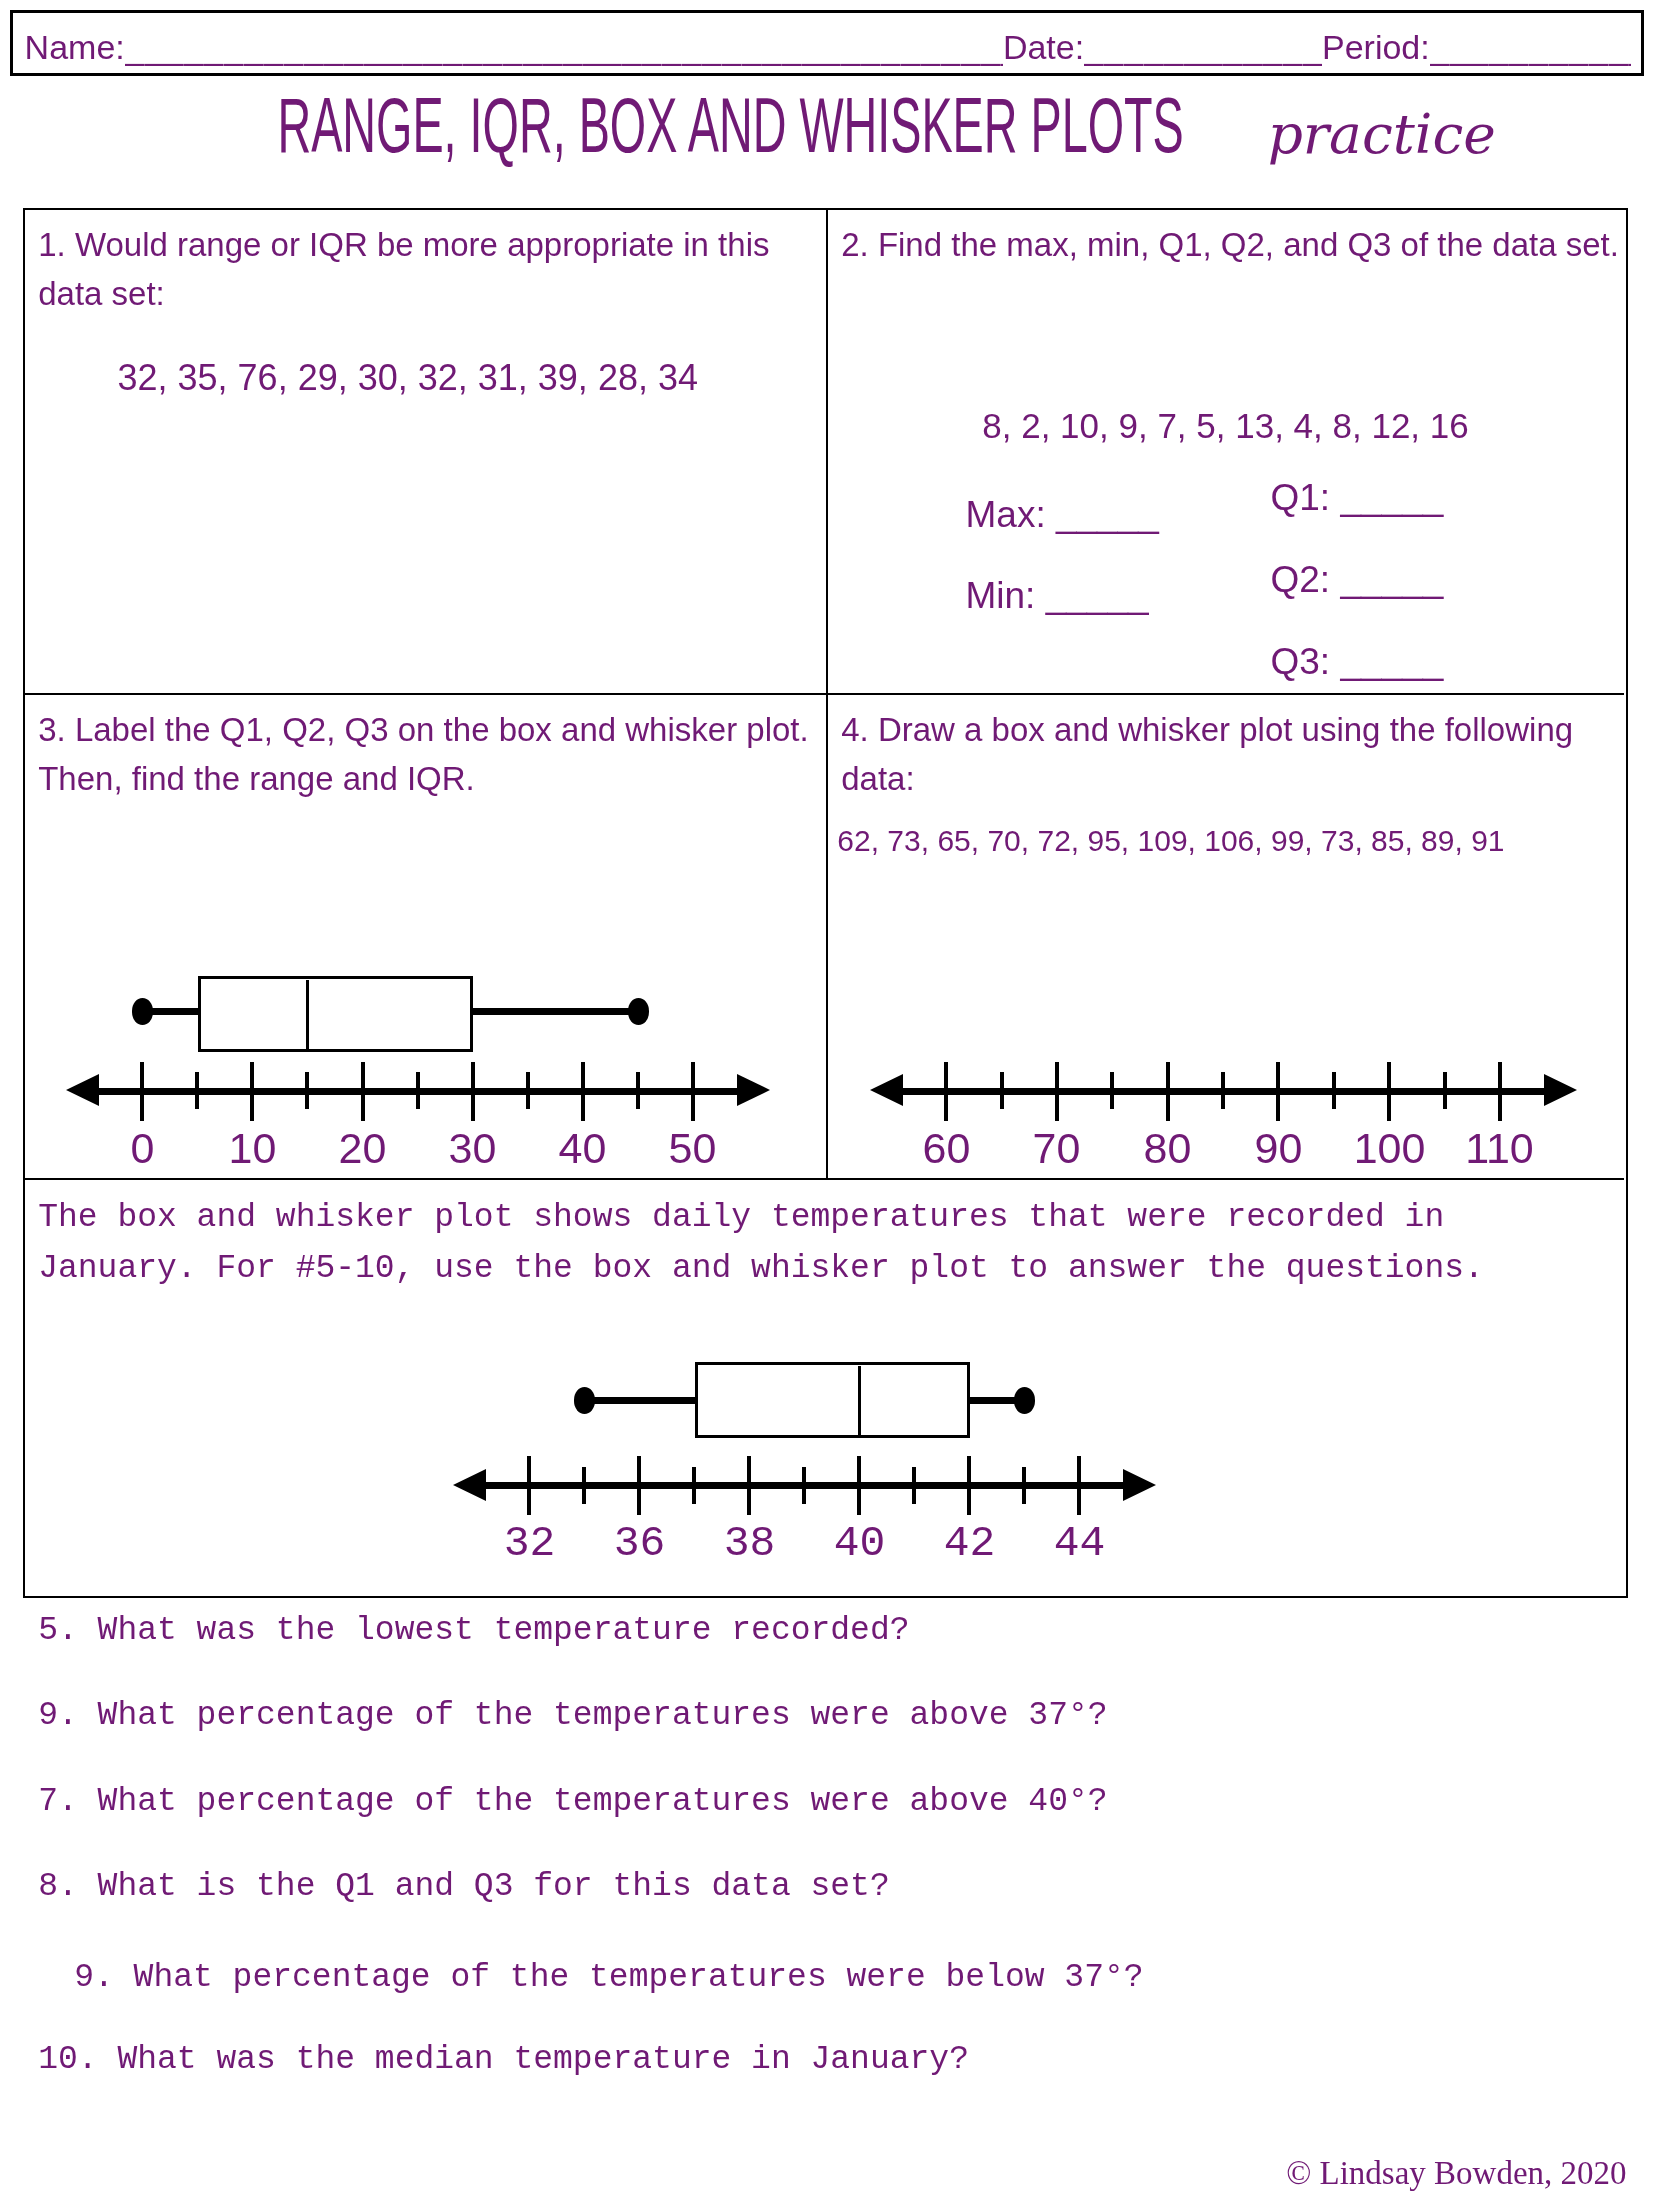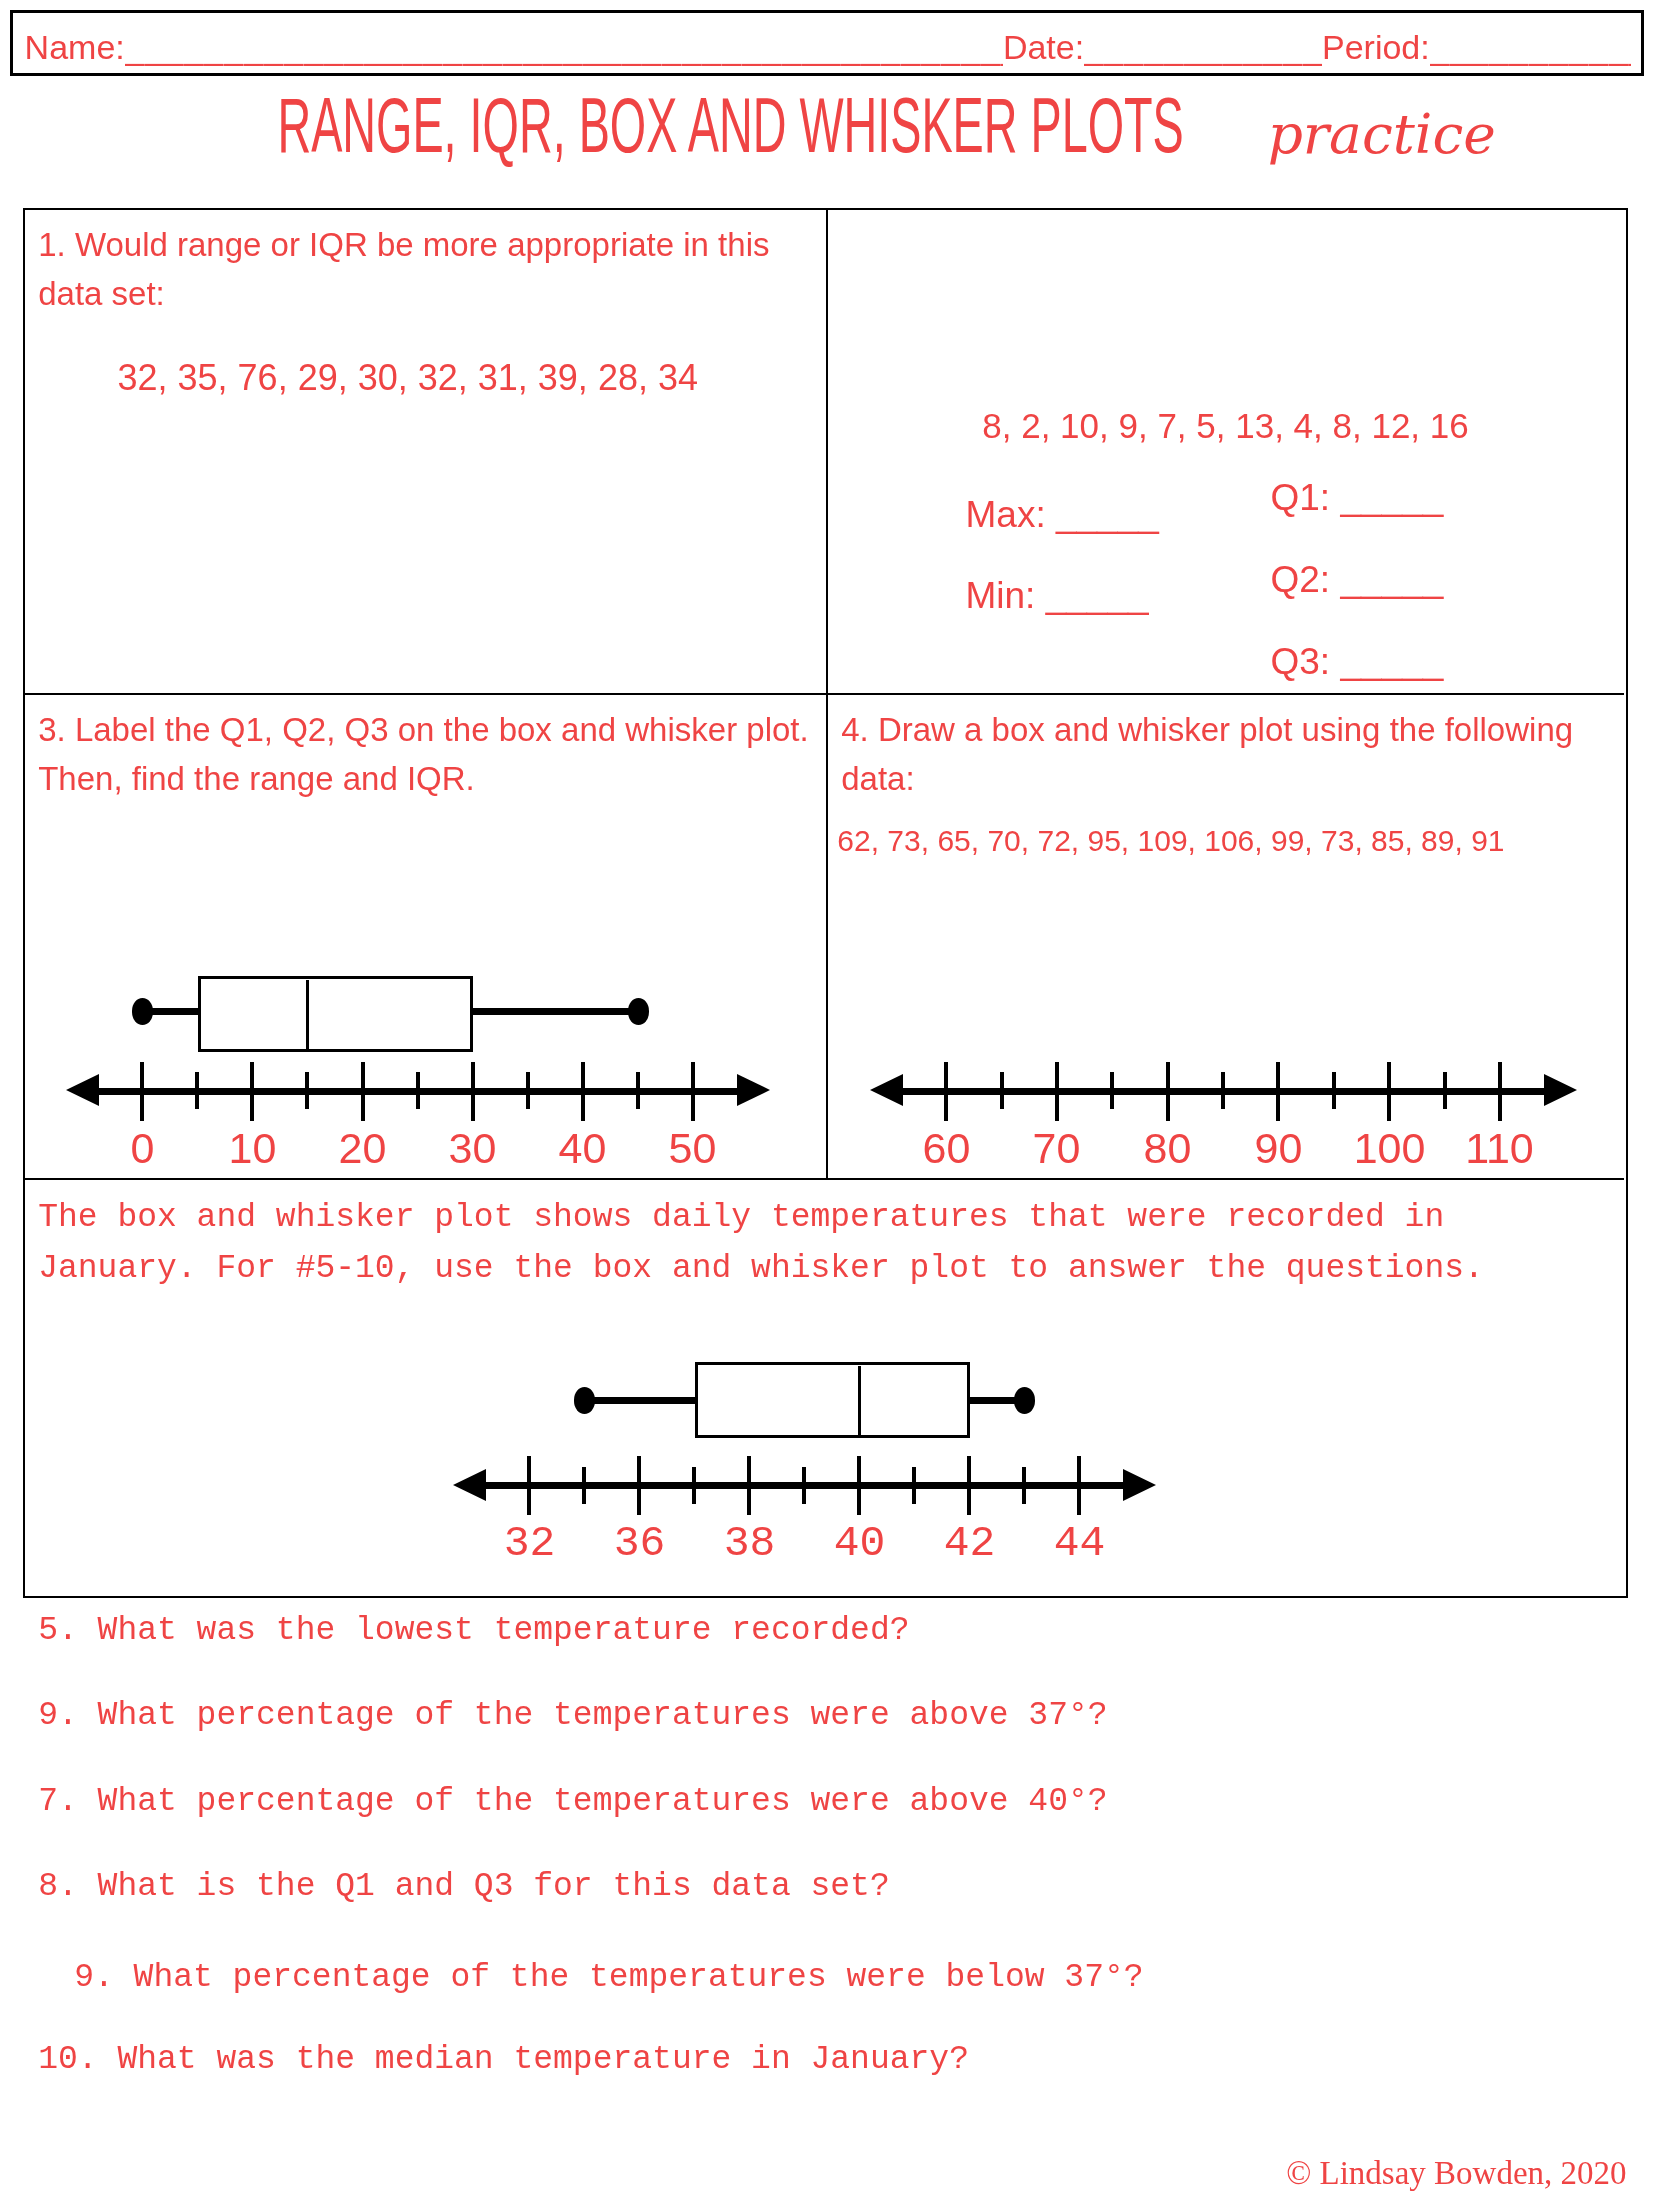--- a/index.html
+++ b/index.html
@@ -2,21 +2,21 @@
 <html><head>
 <meta charset="utf-8">
 <style>
   * { box-sizing: border-box; margin: 0; padding: 0; }
   html, body { background: #888; }
   .page {
     position: relative;
     width: 1654px; height: 2204px;
     margin: 0 auto;
     background: #ffffff;
-    color: #ef4444;
+    color: #701a75;
     font-family: "Liberation Sans", sans-serif;
     overflow: hidden;
   }
   
   .header-box {
     position: absolute; left: 9.8px; top: 9.8px;
     width: 1634px; height: 66px;
     border: 3.9px solid #000;
     display: flex; align-items: flex-end;
     padding: 0 9.8px 5.9px 11.8px;
@@ -105,20 +105,21 @@
   </div>
 
   <div class="grid">
 
     <div class="cell cell1">
       <div class="qtext">1. Would range or IQR be more appropriate in this data set:</div>
       <div class="dataline dl1">32, 35, 76, 29, 30, 32, 31, 39, 28, 34</div>
     </div>
 
     <div class="cell cell2">
+      <div class="qtext">2. Find the max, min, Q1, Q2, and Q3 of the data set.</div>
       <div class="dataline dl2">8, 2, 10, 9, 7, 5, 13, 4, 8, 12, 16</div>
       <div class="blank-row" style="left:138px; top:284px;"><span>Max:</span> <span>_____</span></div>
       <div class="blank-row" style="left:138px; top:365px;"><span>Min:</span> <span>_____</span></div>
       <div class="blank-row" style="left:443px; top:267px;"><span>Q1:</span> <span>_____</span></div>
       <div class="blank-row" style="left:443px; top:349px;"><span>Q2:</span> <span>_____</span></div>
       <div class="blank-row" style="left:443px; top:431px;"><span>Q3:</span> <span>_____</span></div>
     </div>
 
     <div class="cell cell3">
       <div class="qtext">3. Label the Q1, Q2, Q3 on the box and whisker plot. Then, find the range and IQR.</div>

